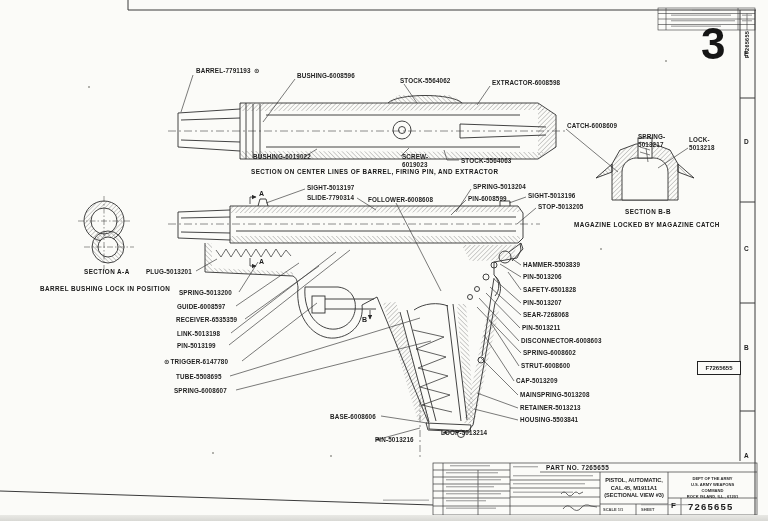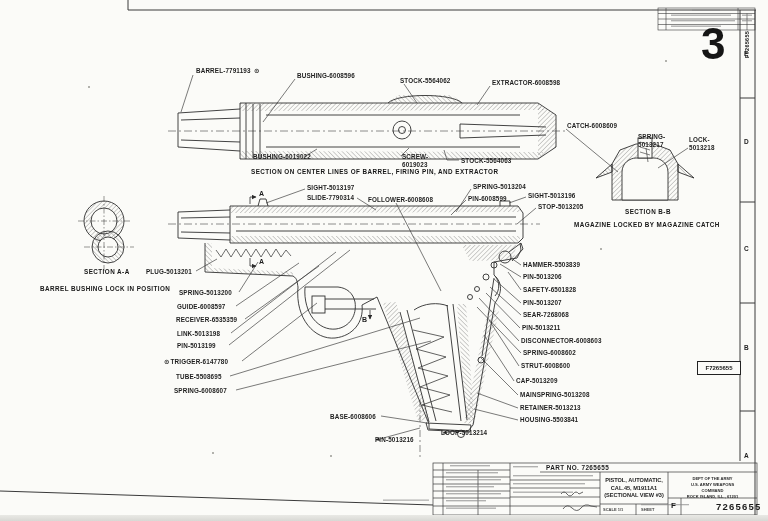--- a/index.html
+++ b/index.html
@@ -18,21 +18,21 @@
          transform:rotate(-90deg);transform-origin:left top;white-space:nowrap;letter-spacing:.3px;}
   .stamp{position:absolute;left:697px;top:361px;width:42px;height:12px;border:1.4px solid #222;
          font:700 6px/12px "Liberation Sans",sans-serif;text-align:center;color:#1a1a1a;background:#fbfbf8;}
   .tb{position:absolute;color:#1c1c1c;}
   .tb-partno{left:546px;top:464px;font:700 6.4px "Liberation Sans",sans-serif;letter-spacing:.4px;}
   .tb-title{left:601px;top:477px;width:66px;font:700 5.6px/1.35 "Liberation Sans",sans-serif;
             text-align:center;white-space:pre-line;}
   .tb-agency{left:669px;top:476px;width:87px;font:600 4.1px/1.5 "Liberation Sans",sans-serif;
              text-align:center;white-space:pre-line;color:#2a2a2a;}
   .tb-size{left:671px;top:501px;font:700 8px "Liberation Sans",sans-serif;}
-  .tb-dwgno{left:716px;top:501px;font:700 9.5px "Liberation Sans",sans-serif;letter-spacing:1.2px;}
+  .tb-dwgno{left:688px;top:501px;font:700 9.5px "Liberation Sans",sans-serif;letter-spacing:1.2px;}
   .tb-scale{left:603px;top:507px;font:600 4px "Liberation Sans",sans-serif;color:#444;}
   .tb-sheet{left:641px;top:507px;font:600 4px "Liberation Sans",sans-serif;color:#444;}
   .bottomstrip{position:absolute;left:0;top:515px;width:768px;height:6px;
                background:linear-gradient(180deg,#e9e9e5,#d8d8d4);}
   .speck{position:absolute;width:2px;height:2px;border-radius:50%;background:#9a9a95;}
 </style>
 </head>
 <body>
 
 <div class="stage">

